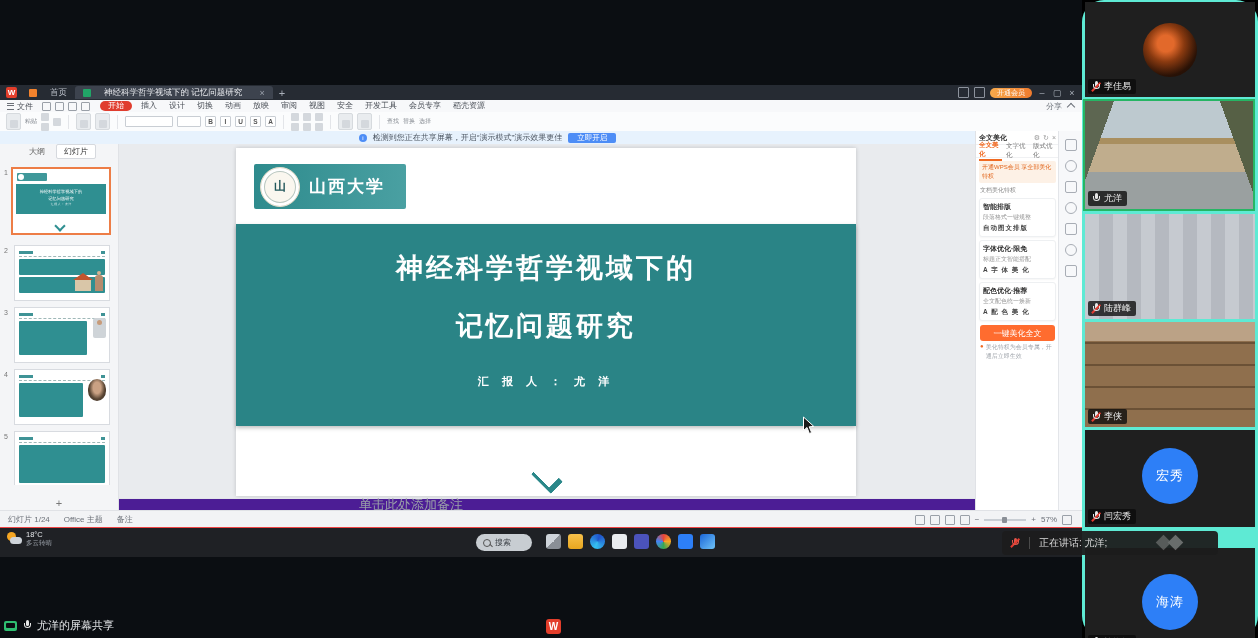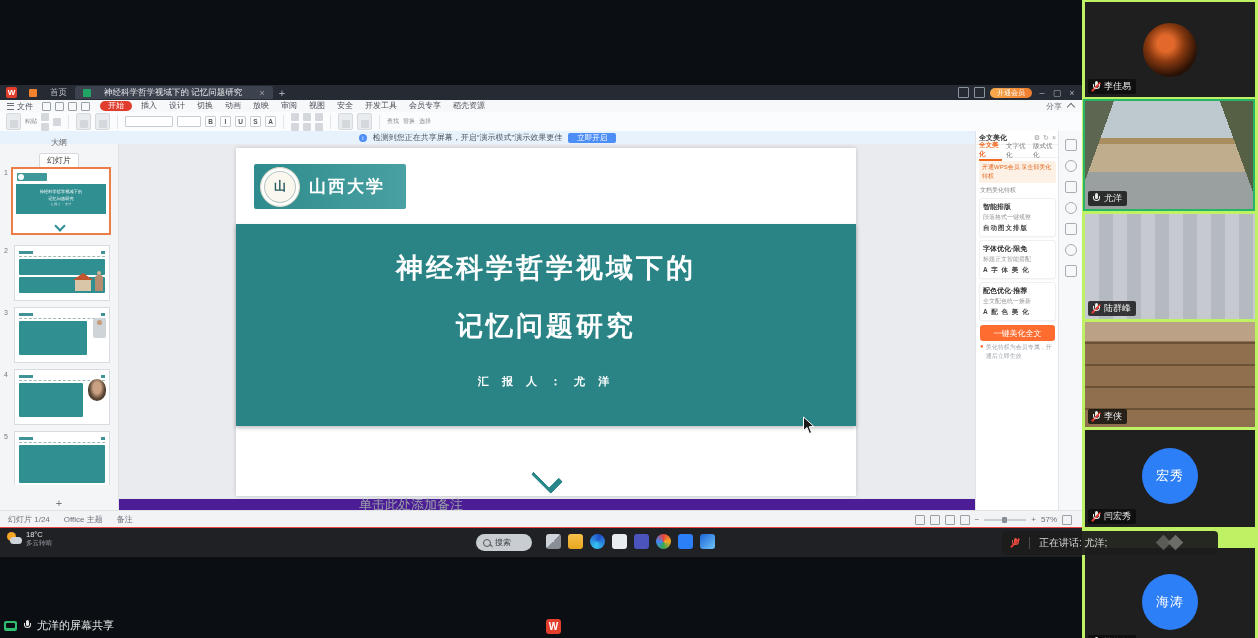--- a/index.html
+++ b/index.html
@@ -52,21 +52,21 @@
   .rbox.small{width:22px;}
   .rlabel{font-size:6px;color:#8a8f96;white-space:nowrap;}
   
   .notif{position:absolute;left:0;top:46px;width:975px;height:13px;background:#e7f2fd;border-bottom:1px solid #d6e7fb;
     display:flex;align-items:center;justify-content:center;gap:6px;font-size:8px;color:#4d5662;}
   .i-icon{width:8px;height:8px;border-radius:50%;background:#4d8df6;color:#fff;font-size:6px;font-style:normal;
     display:flex;align-items:center;justify-content:center;}
   .notif button{border:none;background:#4d8df6;color:#fff;font-size:7.5px;border-radius:2px;padding:1px 9px;height:10px;line-height:8px;}
   
   .leftpanel{position:absolute;left:0;top:59px;width:118px;height:366px;background:#f4f5f7;border-right:1px solid #e0e2e6;}
-  .lp-tabs{height:15px;display:flex;align-items:center;justify-content:center;gap:4px;font-size:8px;color:#666;flex-direction:column;}
+  .lp-tabs{height:15px;display:flex;align-items:center;justify-content:center;gap:4px;font-size:8px;color:#666;}
   .lp-tabs .lpt{padding:1px 7px;}
   .lp-tabs .lpt.active{background:#fff;border:1px solid #d6d9de;border-radius:2px;color:#333;}
   .lp-list{position:absolute;left:0;top:15px;width:118px;height:326px;overflow:hidden;}
   .snum{position:absolute;left:4px;font-size:7px;color:#777;}
   .thumb{position:absolute;left:14px;width:96px;background:#fff;border:1px solid #d8dbe0;box-sizing:border-box;}
   .thumb-sel{position:absolute;left:11px;top:8px;width:100px;height:68px;border:2px solid #ed7d46;background:#fff;box-sizing:border-box;}
   .mini-banner{position:absolute;left:4px;top:4px;width:30px;height:8px;background:#3f989a;border-radius:1px;display:flex;align-items:center;}
   .mini-seal{width:6px;height:6px;background:#fff;border-radius:50%;margin-left:1px;}
   .mini-box{position:absolute;left:3px;top:15px;right:3px;height:30px;background:#2f8f91;color:#fff;text-align:center;}
   .mini-box .l1{font-size:5px;transform:scale(.85);line-height:7px;margin-top:4px;white-space:nowrap;}
@@ -165,21 +165,21 @@
   .sharechip .sharetext{font-size:11px;color:#e4e6e9;}
   
   .mic{position:relative;width:10px;height:11px;display:inline-block;flex:0 0 auto;}
   .mic::before{content:"";position:absolute;left:3.5px;top:0;width:3px;height:6px;background:#e8e8e8;border-radius:1.5px;}
   .mic::after{content:"";position:absolute;left:1.5px;top:2.5px;width:7px;height:5px;border:1px solid #e8e8e8;border-top:none;
     border-radius:0 0 4px 4px;box-sizing:border-box;}
   .mic .slash{position:absolute;left:-1px;top:4.5px;width:12px;height:1.6px;background:#e23b30;transform:rotate(-45deg);}
   .mic.red::before{background:#e0564a;}
   .mic.red::after{border-color:#e0564a;}
   
-  .panel{position:absolute;left:1082px;top:0;width:176px;height:638px;background:#bef264;}
+  .panel{position:absolute;left:1082px;top:0;width:176px;height:638px;background:#5eead4;border-radius:22px;}
   .tile{position:absolute;left:3px;width:170px;background:#1f1f1f;overflow:hidden;}
   .tile .label{position:absolute;left:3px;bottom:3px;display:flex;align-items:center;gap:3px;
     background:rgba(12,12,12,.78);padding:1px 5px 1px 3px;border-radius:2px;font-size:9px;color:#ececec;z-index:3;}
   .avatar-img{position:absolute;left:50%;top:50%;width:54px;height:54px;margin:-27px 0 0 -27px;border-radius:50%;
     background:radial-gradient(circle at 42% 38%,#e2692b 0 18%,#8a3a10 40%,#2a1206 70%,#120a04 100%);}
   .avatar-txt{position:absolute;left:50%;width:56px;height:56px;margin-left:-28px;border-radius:50%;background:#2d7ff7;
     color:#fff;font-size:13px;display:flex;align-items:center;justify-content:center;letter-spacing:1px;}
   .person{position:absolute;left:50%;bottom:-3px;transform:translateX(-50%);}
   .person .head{position:relative;width:34px;height:38px;margin:0 auto;border-radius:48% 48% 42% 42%;
     background:linear-gradient(180deg,#dcb18d,#c89a74);}

